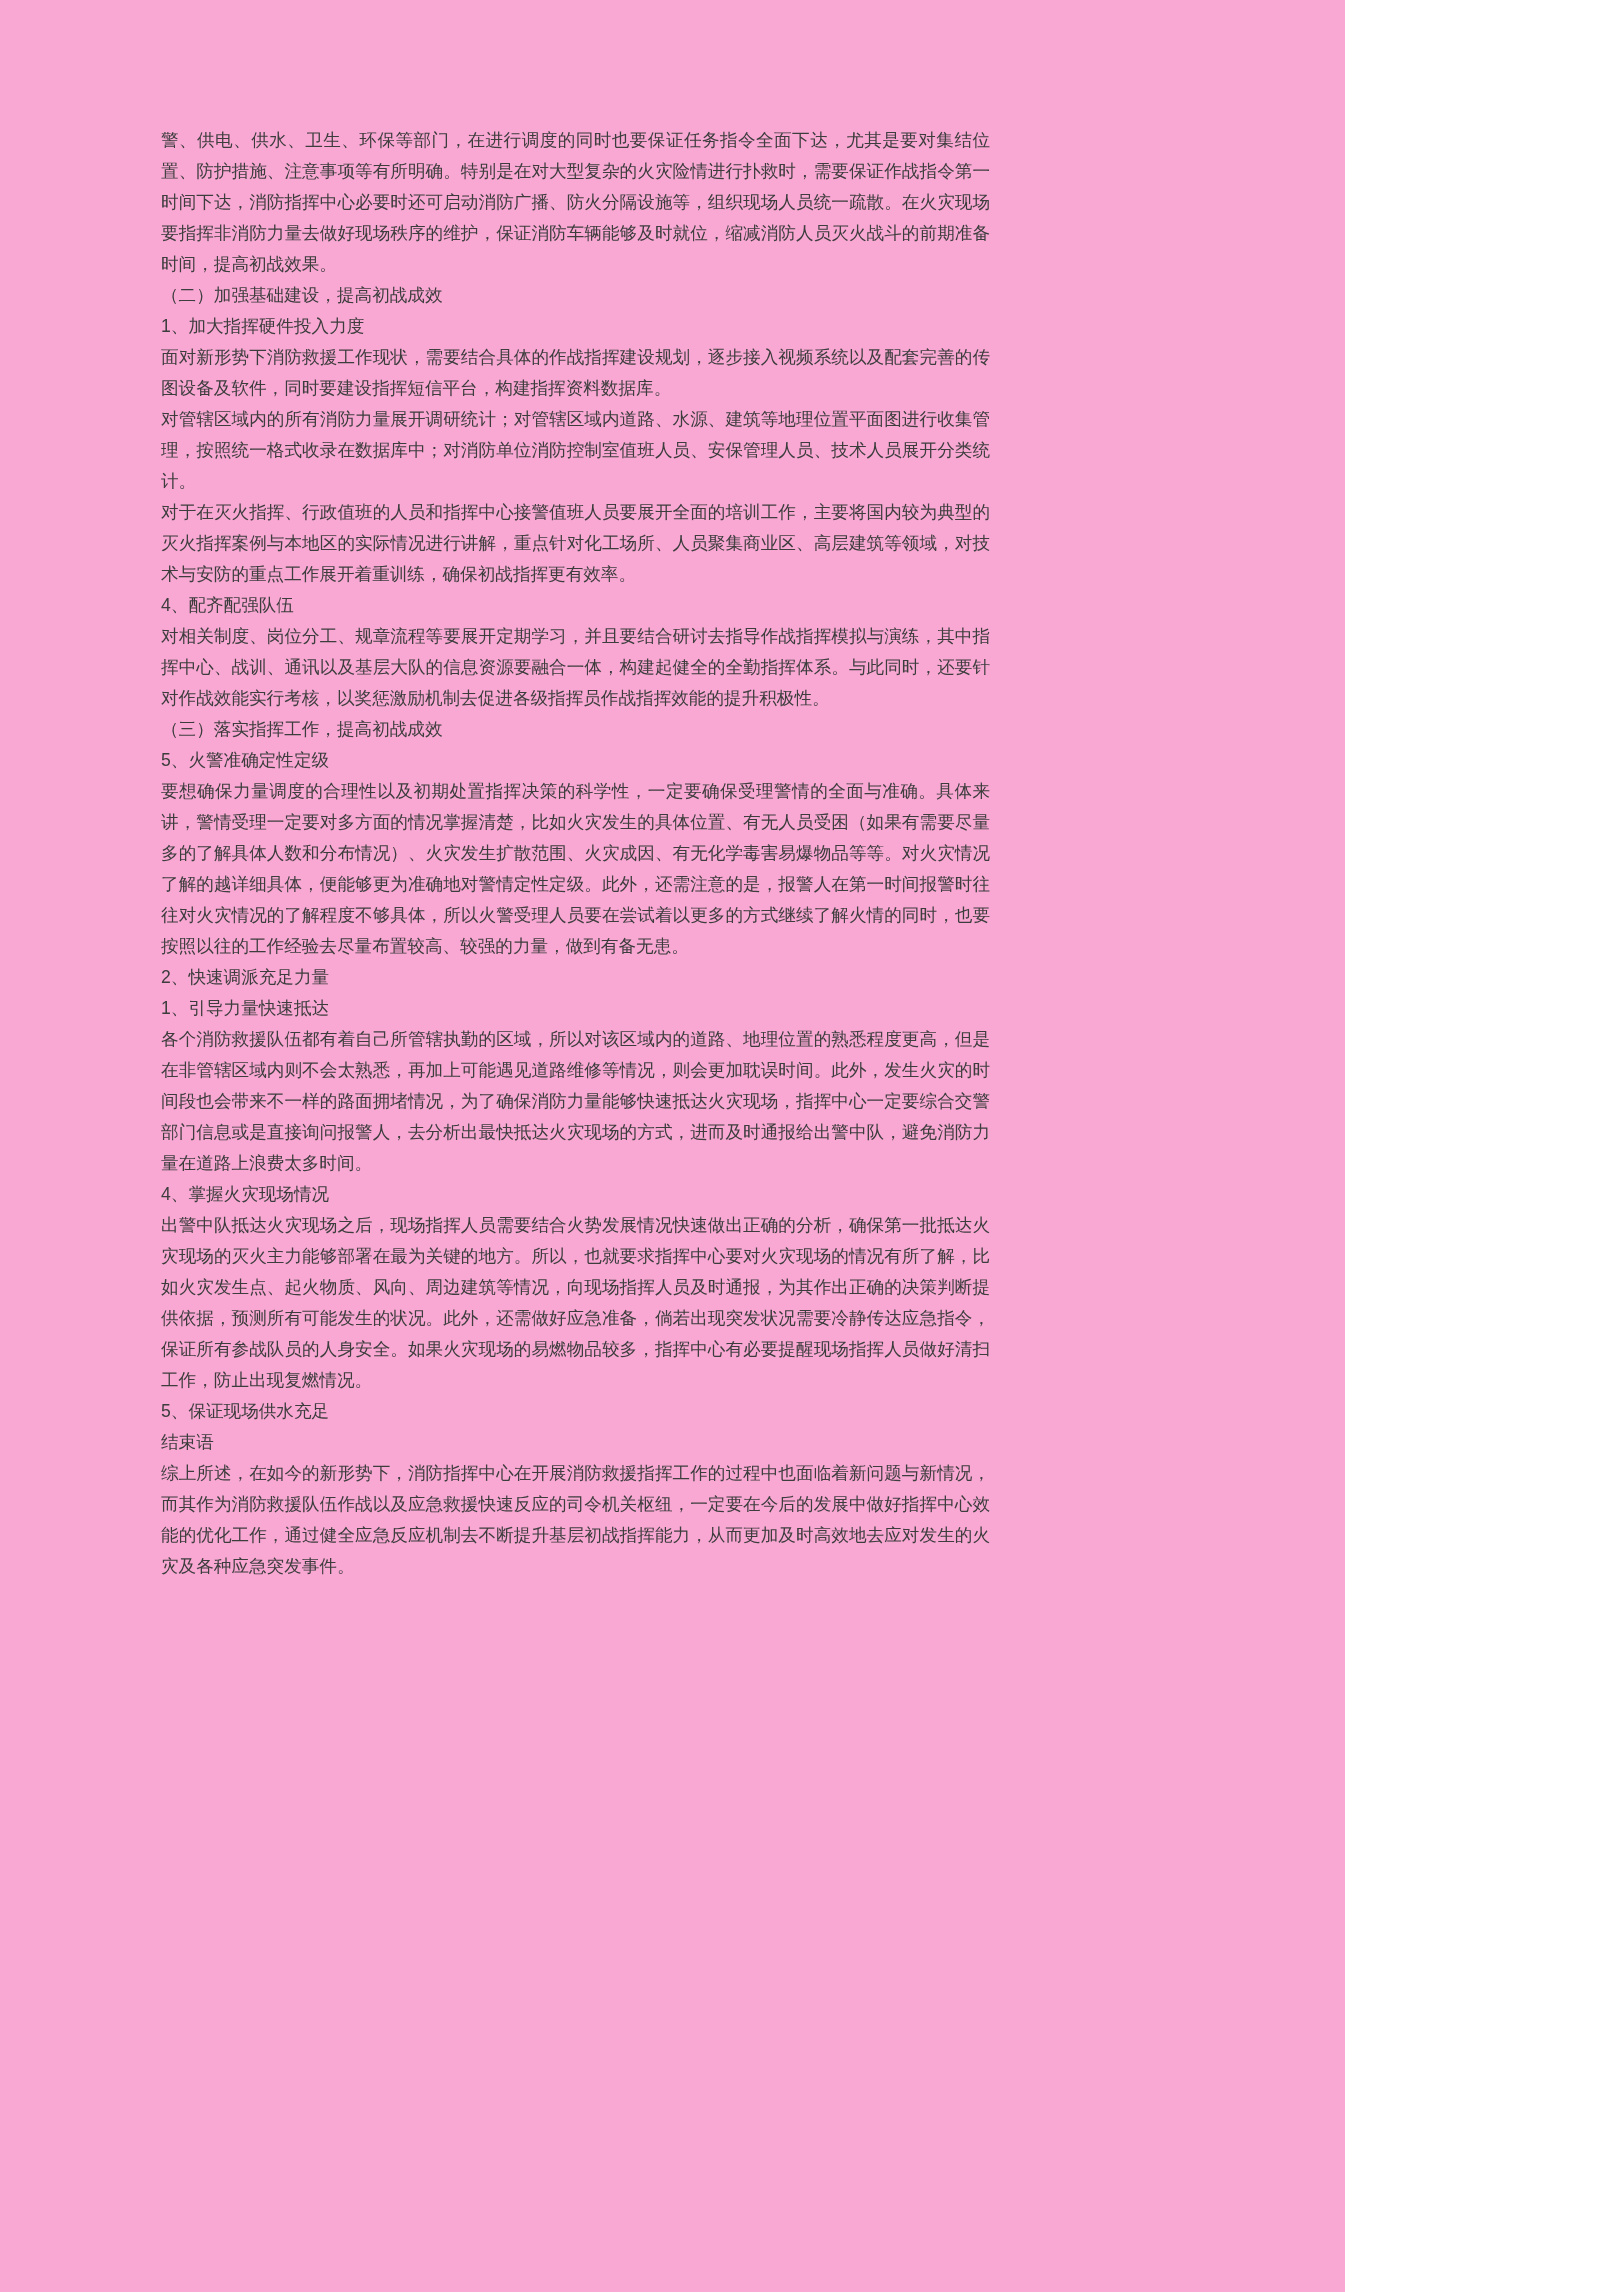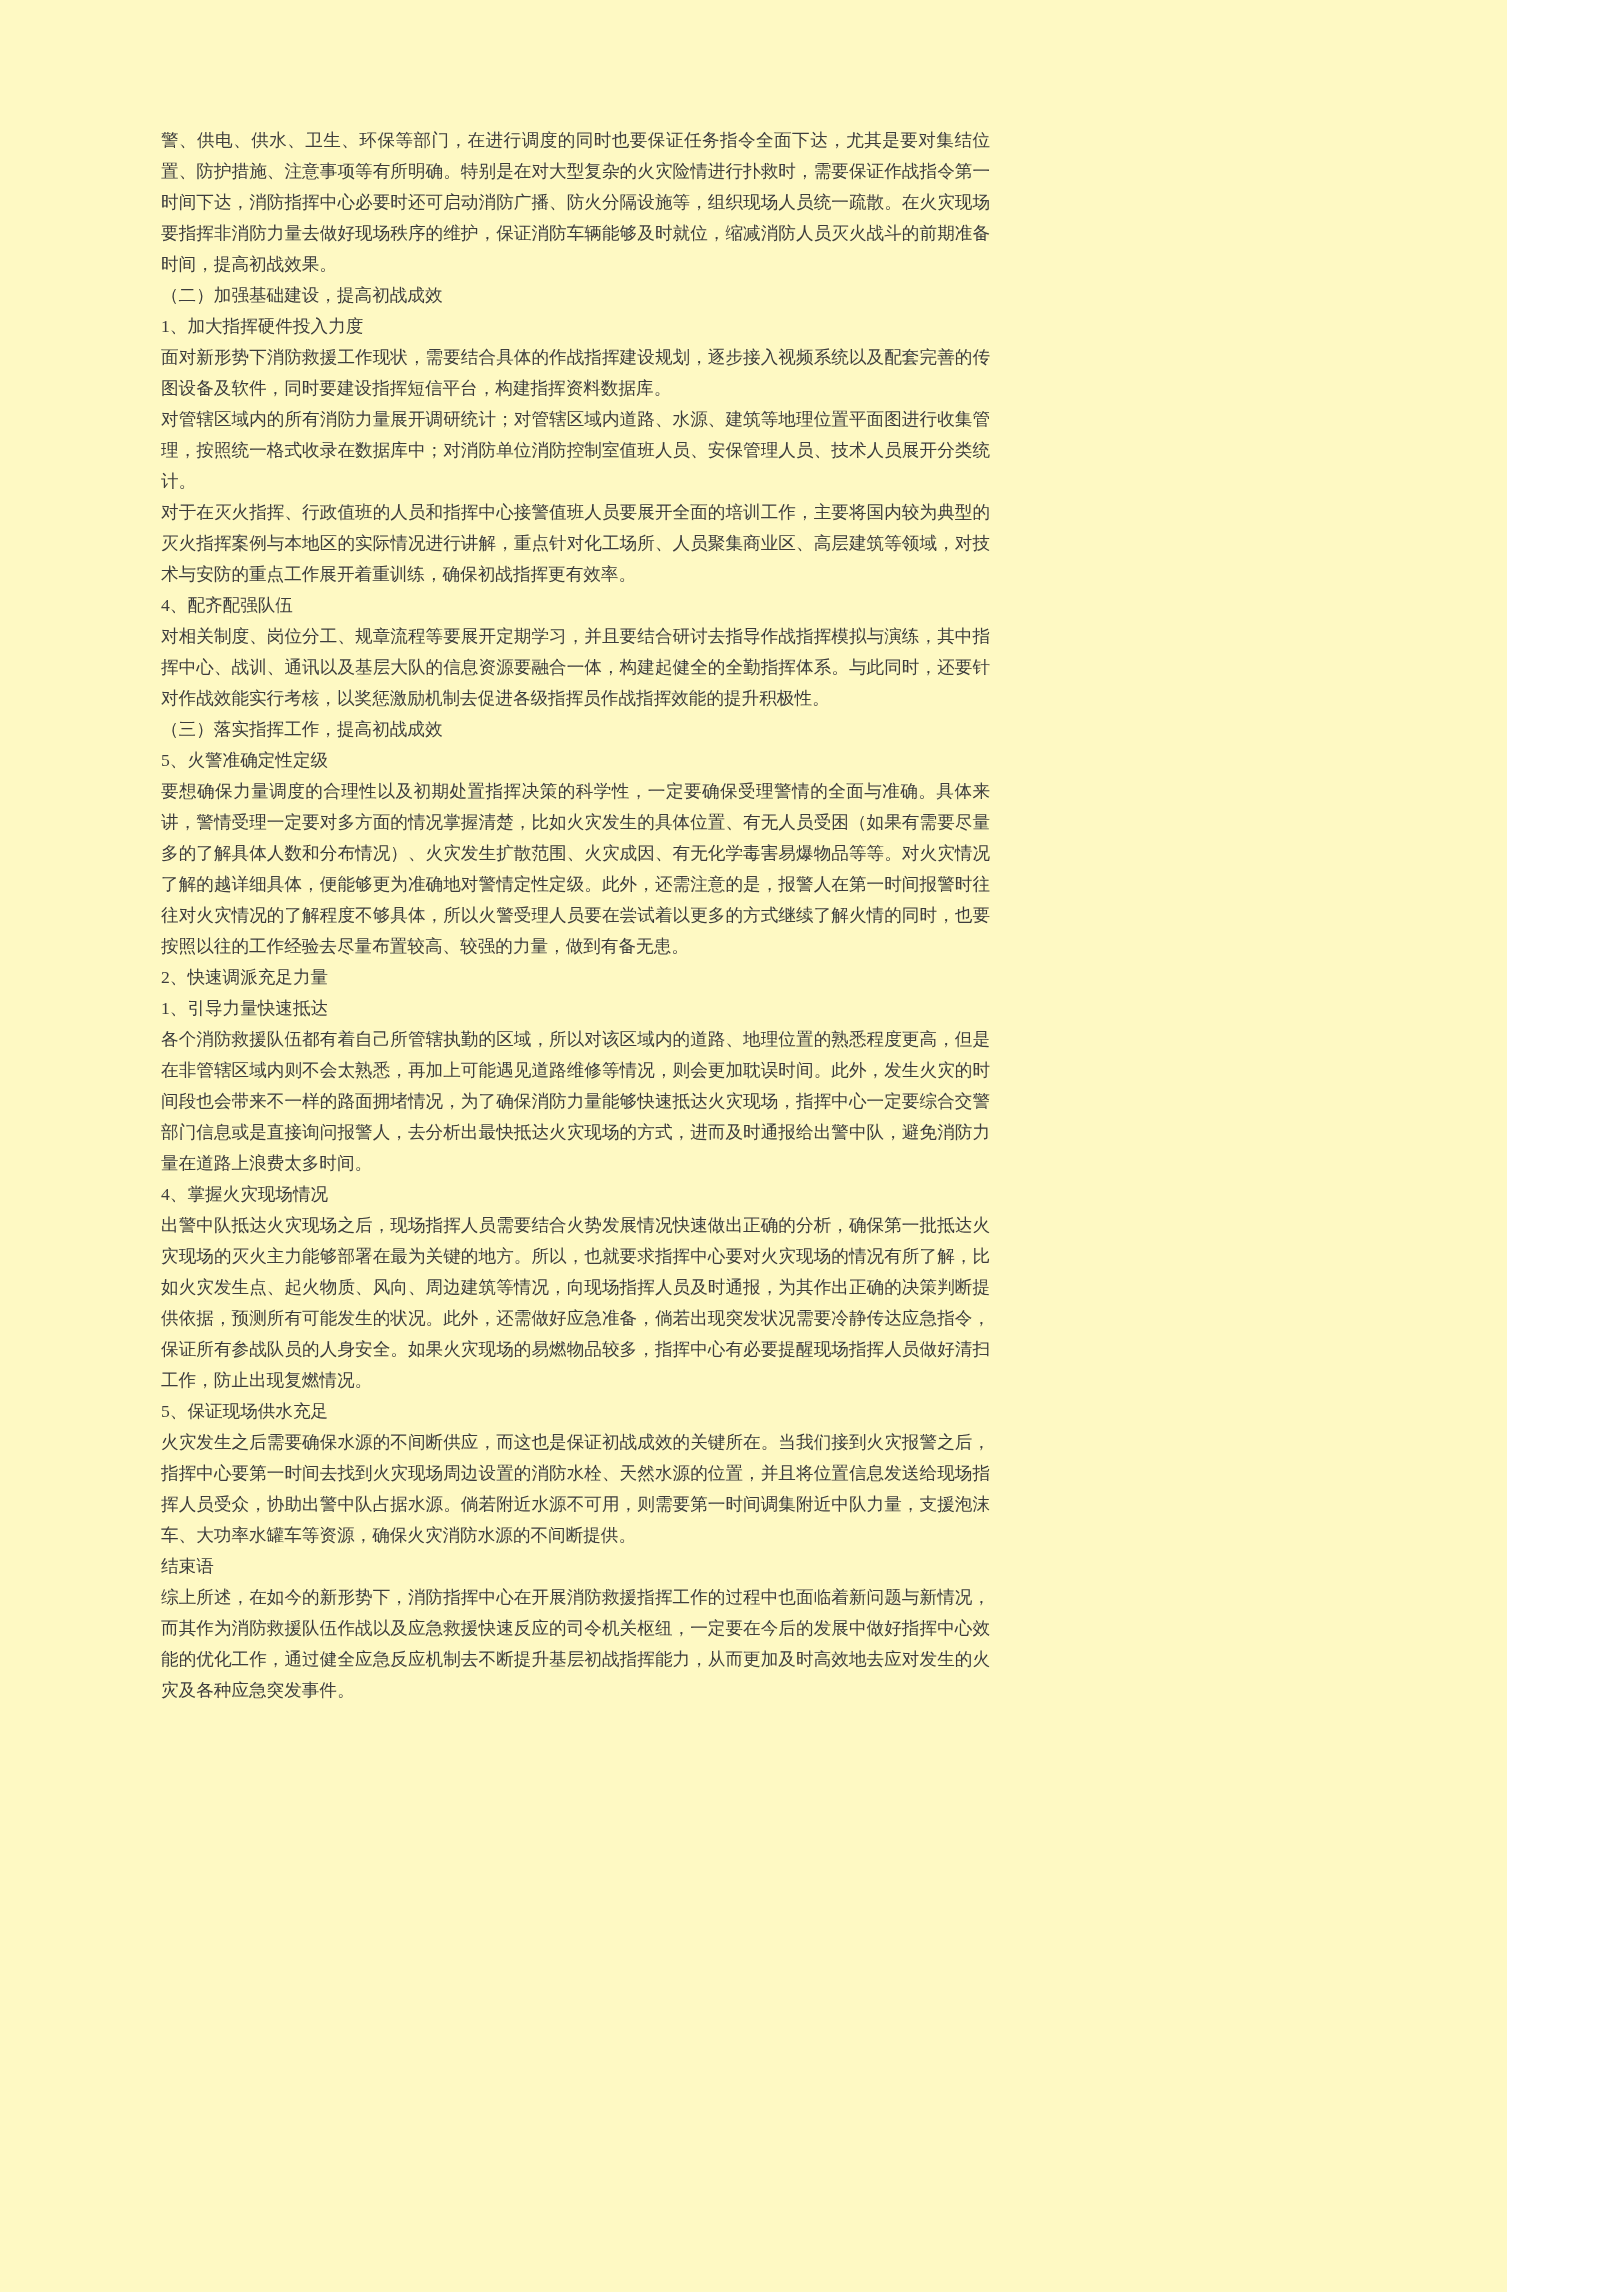--- a/index.html
+++ b/index.html
@@ -2,25 +2,25 @@
 <html><head>
 <meta charset="utf-8">
 <style>
   html, body {
     margin: 0;
     padding: 0;
     background: #ffffff;
   }
   .page {
     position: relative;
-    width: 1507px;
+    width: 1345px;
     height: 2293px;
-    background: #fef9c3;
+    background: #f9a8d4;
     overflow: hidden;
-    font-family: Liberation Serif, serif;
+    font-family: Liberation Sans, sans-serif;
   }
   .doc {
     position: absolute;
     left: 161px;
     top: 125px;
     width: 829px;
     color: #3d3d3d;
     font-size: 17.6px;
     line-height: 31px;
     text-align: justify;
@@ -48,18 +48,17 @@
     <p>对相关制度、岗位分工、规章流程等要展开定期学习，并且要结合研讨去指导作战指挥模拟与演练，其中指挥中心、战训、通讯以及基层大队的信息资源要融合一体，构建起健全的全勤指挥体系。与此同时，还要针对作战效能实行考核，以奖惩激励机制去促进各级指挥员作战指挥效能的提升积极性。</p>
     <p>（三）落实指挥工作，提高初战成效</p>
     <p>5、火警准确定性定级</p>
     <p>要想确保力量调度的合理性以及初期处置指挥决策的科学性，一定要确保受理警情的全面与准确。具体来讲，警情受理一定要对多方面的情况掌握清楚，比如火灾发生的具体位置、有无人员受困（如果有需要尽量多的了解具体人数和分布情况）、火灾发生扩散范围、火灾成因、有无化学毒害易爆物品等等。对火灾情况了解的越详细具体，便能够更为准确地对警情定性定级。此外，还需注意的是，报警人在第一时间报警时往往对火灾情况的了解程度不够具体，所以火警受理人员要在尝试着以更多的方式继续了解火情的同时，也要按照以往的工作经验去尽量布置较高、较强的力量，做到有备无患。</p>
     <p>2、快速调派充足力量</p>
     <p>1、引导力量快速抵达</p>
     <p>各个消防救援队伍都有着自己所管辖执勤的区域，所以对该区域内的道路、地理位置的熟悉程度更高，但是在非管辖区域内则不会太熟悉，再加上可能遇见道路维修等情况，则会更加耽误时间。此外，发生火灾的时间段也会带来不一样的路面拥堵情况，为了确保消防力量能够快速抵达火灾现场，指挥中心一定要综合交警部门信息或是直接询问报警人，去分析出最快抵达火灾现场的方式，进而及时通报给出警中队，避免消防力量在道路上浪费太多时间。</p>
     <p>4、掌握火灾现场情况</p>
     <p>出警中队抵达火灾现场之后，现场指挥人员需要结合火势发展情况快速做出正确的分析，确保第一批抵达火灾现场的灭火主力能够部署在最为关键的地方。所以，也就要求指挥中心要对火灾现场的情况有所了解，比如火灾发生点、起火物质、风向、周边建筑等情况，向现场指挥人员及时通报，为其作出正确的决策判断提供依据，预测所有可能发生的状况。此外，还需做好应急准备，倘若出现突发状况需要冷静传达应急指令，保证所有参战队员的人身安全。如果火灾现场的易燃物品较多，指挥中心有必要提醒现场指挥人员做好清扫工作，防止出现复燃情况。</p>
     <p>5、保证现场供水充足</p>
-    <p>火灾发生之后需要确保水源的不间断供应，而这也是保证初战成效的关键所在。当我们接到火灾报警之后，指挥中心要第一时间去找到火灾现场周边设置的消防水栓、天然水源的位置，并且将位置信息发送给现场指挥人员受众，协助出警中队占据水源。倘若附近水源不可用，则需要第一时间调集附近中队力量，支援泡沫车、大功率水罐车等资源，确保火灾消防水源的不间断提供。</p>
     <p>结束语</p>
     <p>综上所述，在如今的新形势下，消防指挥中心在开展消防救援指挥工作的过程中也面临着新问题与新情况，而其作为消防救援队伍作战以及应急救援快速反应的司令机关枢纽，一定要在今后的发展中做好指挥中心效能的优化工作，通过健全应急反应机制去不断提升基层初战指挥能力，从而更加及时高效地去应对发生的火灾及各种应急突发事件。</p>
   </div>
 </div>
 
 
 </body></html>

